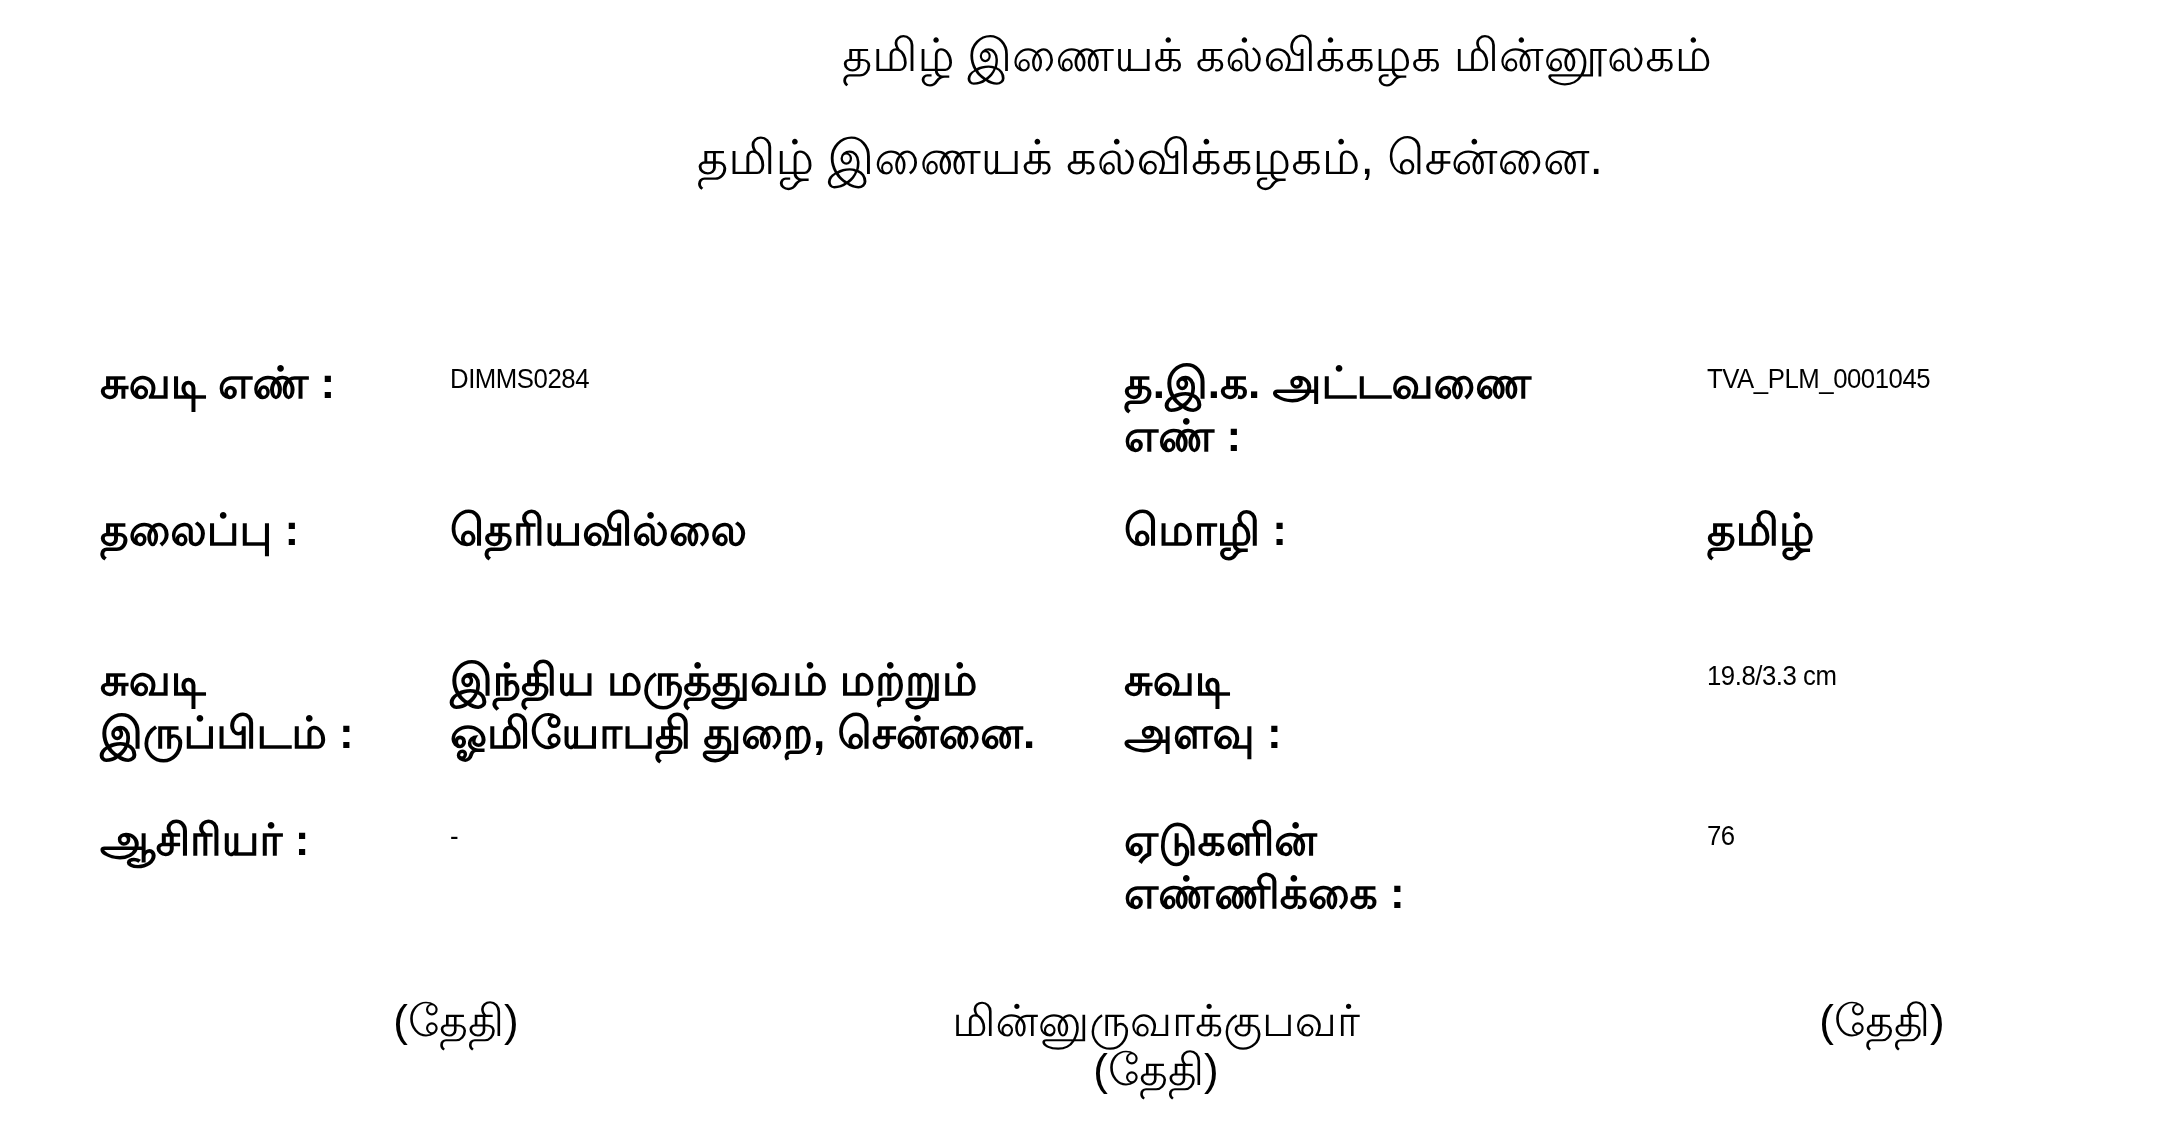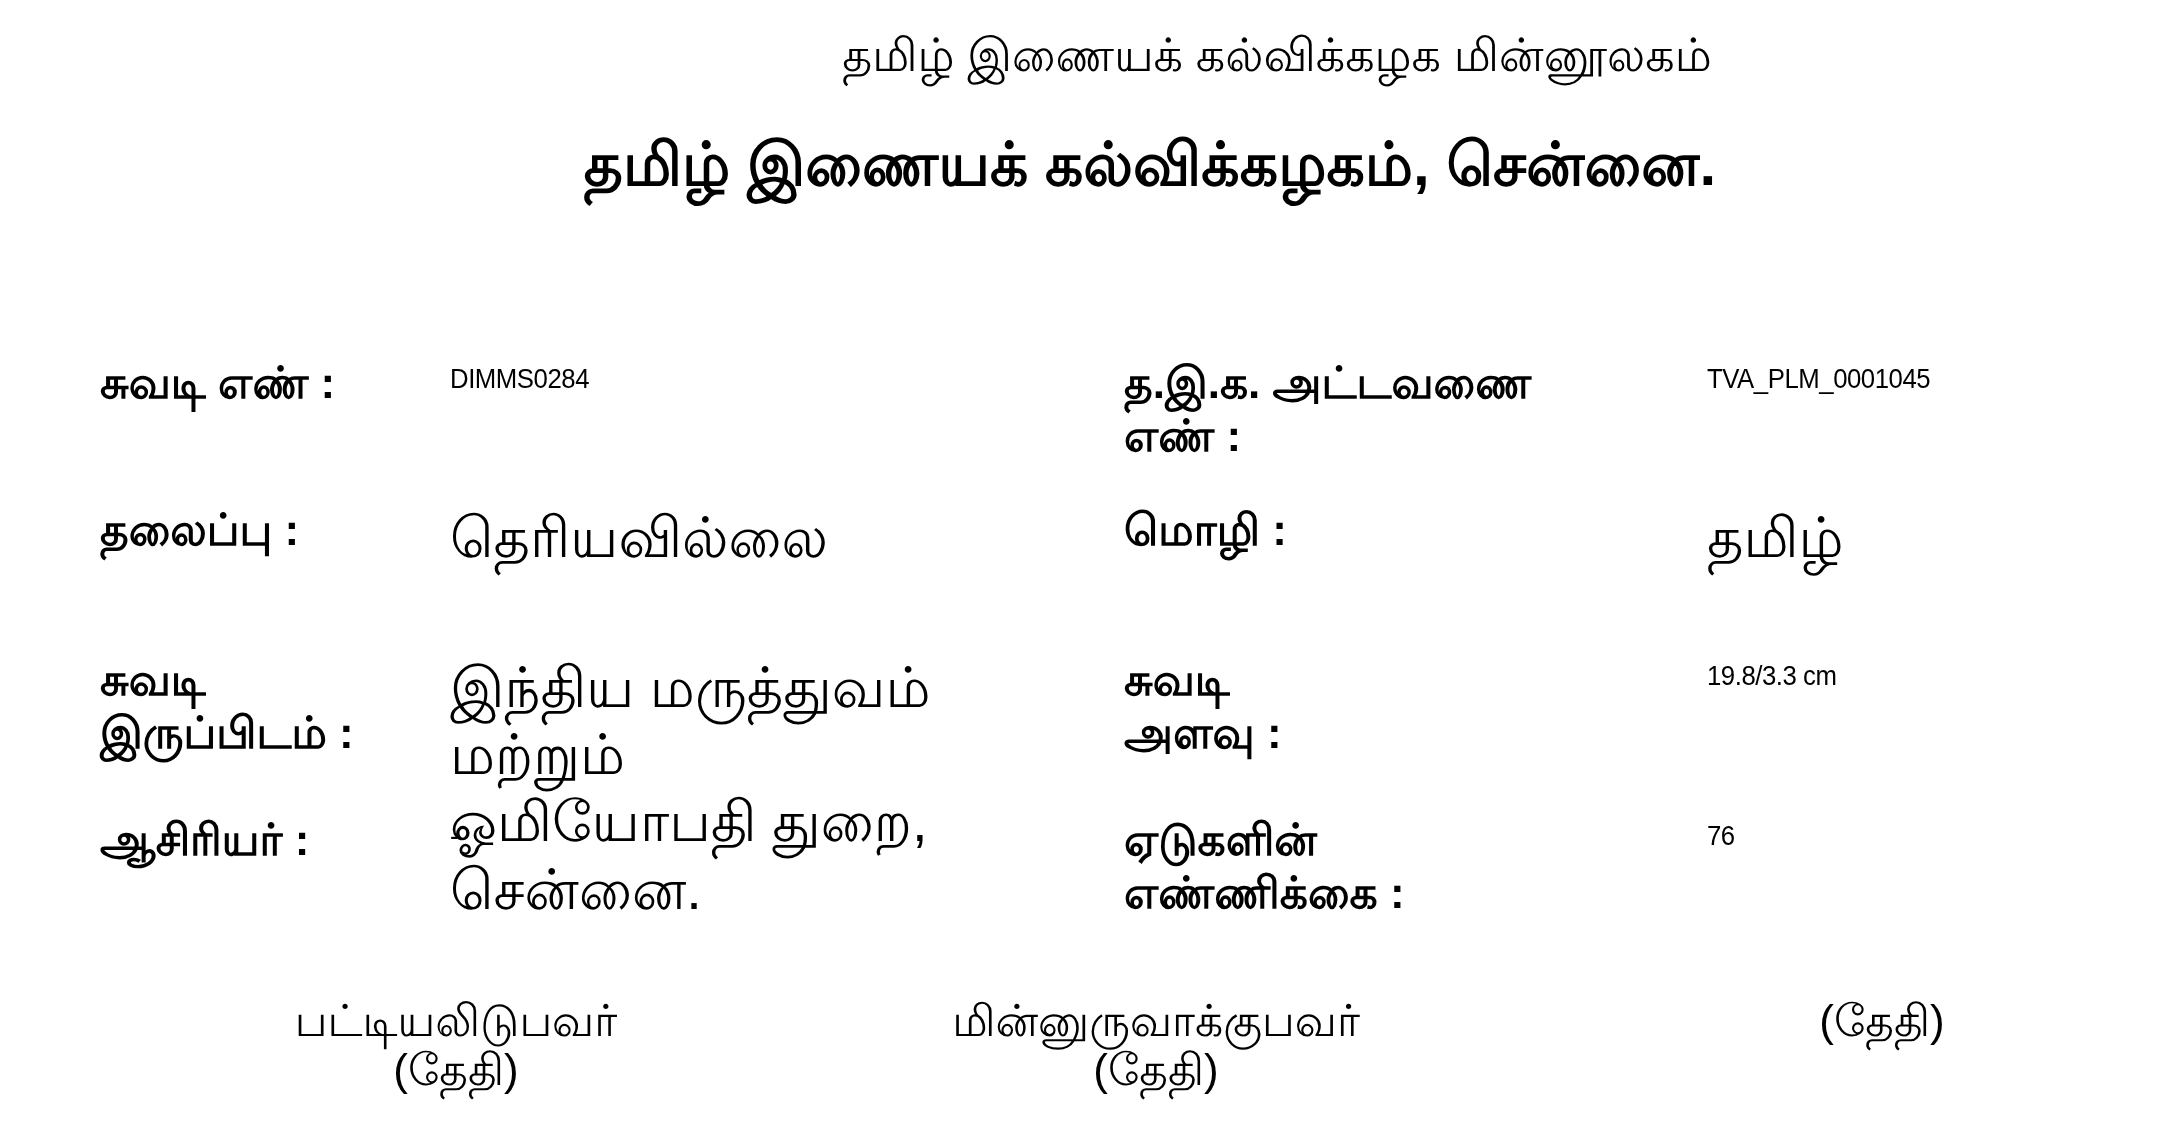--- a/index.html
+++ b/index.html
@@ -23,22 +23,22 @@
   }
   .library-header {
     top: 28px;
     left: 1277px;
     font-size: 46px;
     font-weight: 400;
   }
   .doc-title {
     top: 130px;
     left: 1150px;
-    font-size: 60px;
-    font-weight: 700;
+    font-size: 48px;
+    font-weight: 400;
   }
   .form-row {
     position: absolute;
     left: 0;
     width: 2157px;
   }
   .row-1 { top: 315px; }
   .row-2 { top: 462px; }
   .row-3 { top: 612px; }
   .row-4 { top: 772px; }
@@ -51,22 +51,22 @@
   }
   .l-label { left: 100px;  width: 345px; }
   .l-value { left: 450px;  width: 645px; }
   .r-label { left: 1124px; width: 485px; }
   .r-value { left: 1707px; width: 495px; }
   .label {
     font-size: 44px;
     font-weight: 700;
   }
   .value-tamil {
-    font-size: 56px;
-    font-weight: 400;
+    font-size: 44px;
+    font-weight: 700;
   }
   .value-latin {
     font-size: 28px;
     font-weight: 400;
     padding-top: 5px;
     letter-spacing: -0.5px;
   }
   .value-latin .squeeze {
     display: inline-block;
     transform: scaleX(0.92);
@@ -123,21 +123,20 @@
 
   <div class="form-row row-4">
     <div class="cell l-label label">ஆசிரியர் :</div>
     <div class="cell l-value value-latin"><span class="squeeze">-</span></div>
     <div class="cell r-label label">ஏடுகளின்
 எண்ணிக்கை :</div>
     <div class="cell r-value value-latin"><span class="squeeze">76</span></div>
   </div>
 
   <div class="signature-block sig-1">
-    <span class="sig-role">பட்டியலிடுபவர்</span>
     <span class="sig-date">(தேதி)</span>
   </div>
 
   <div class="signature-block sig-2">
     <span class="sig-role">மின்னுருவாக்குபவர்</span>
     <span class="sig-date">(தேதி)</span>
   </div>
 
   <div class="signature-block sig-3">
     <span class="sig-date">(தேதி)</span>

